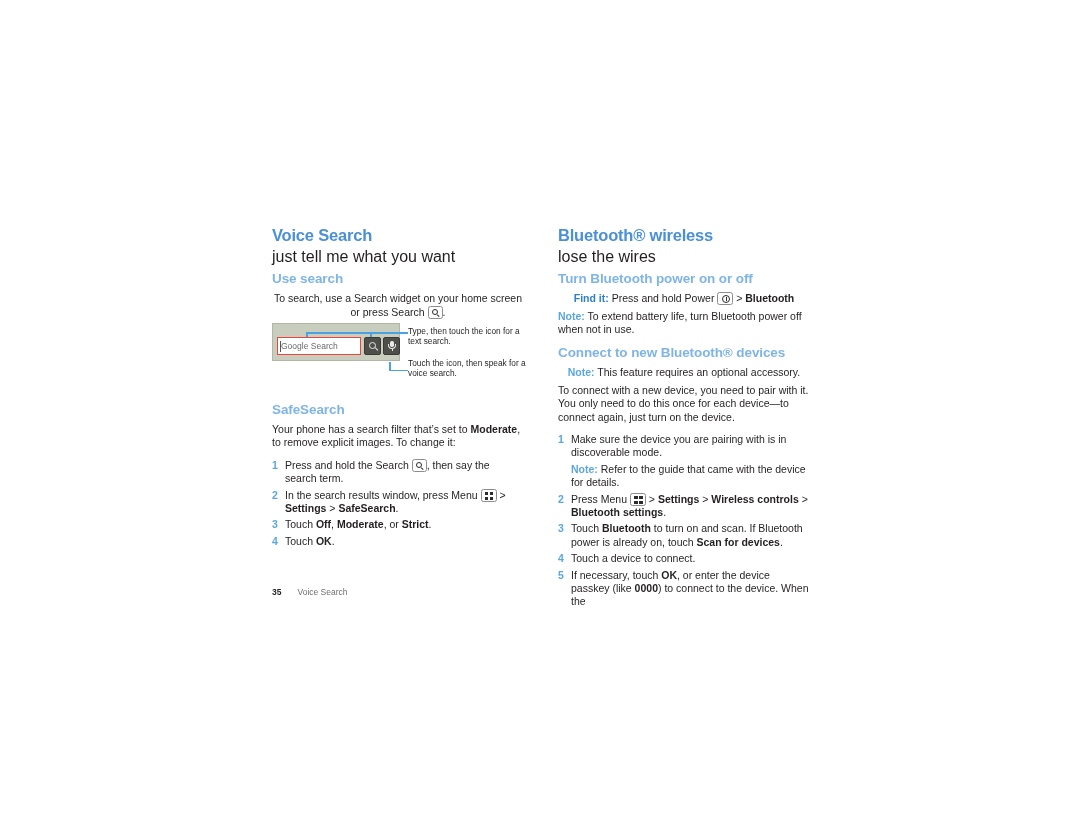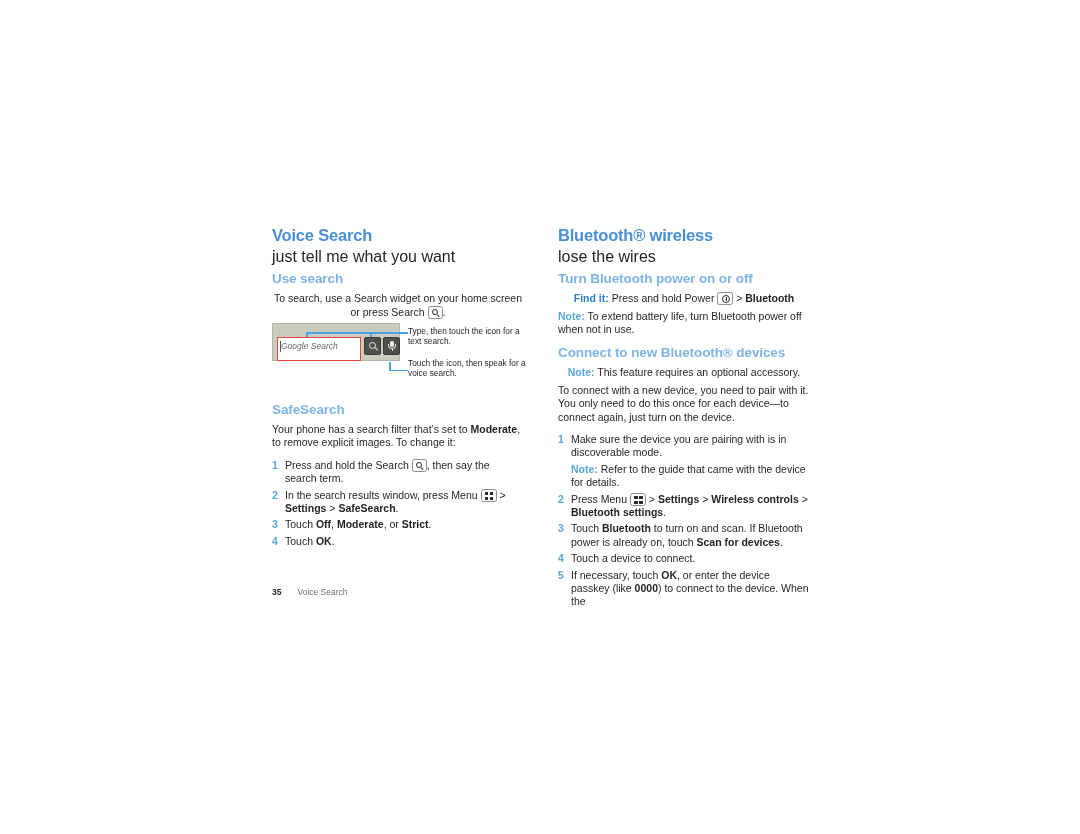--- a/index.html
+++ b/index.html
@@ -173,25 +173,24 @@
     left: 5px; top: 16px;
     font-size: 8.5px;
     font-family: "Liberation Serif", serif;
     color: #8e9283;
     letter-spacing: -0.2px;
   }
   .widget-input {
     position: absolute;
     left: 4px; top: 13px;
     width: 84px;
-    height: 24px;
+    height: 18px;
     background: #ffffff;
     border: 1.6px solid #e8453c;
     box-sizing: border-box;
-    font-style: italic;
   }
   .widget-input span {
     position: absolute;
     left: 3px; top: 3px;
     font-size: 8.5px;
     color: #6b6b6b;
     white-space: nowrap;
   }
   .widget-input::before {
     content: "";

